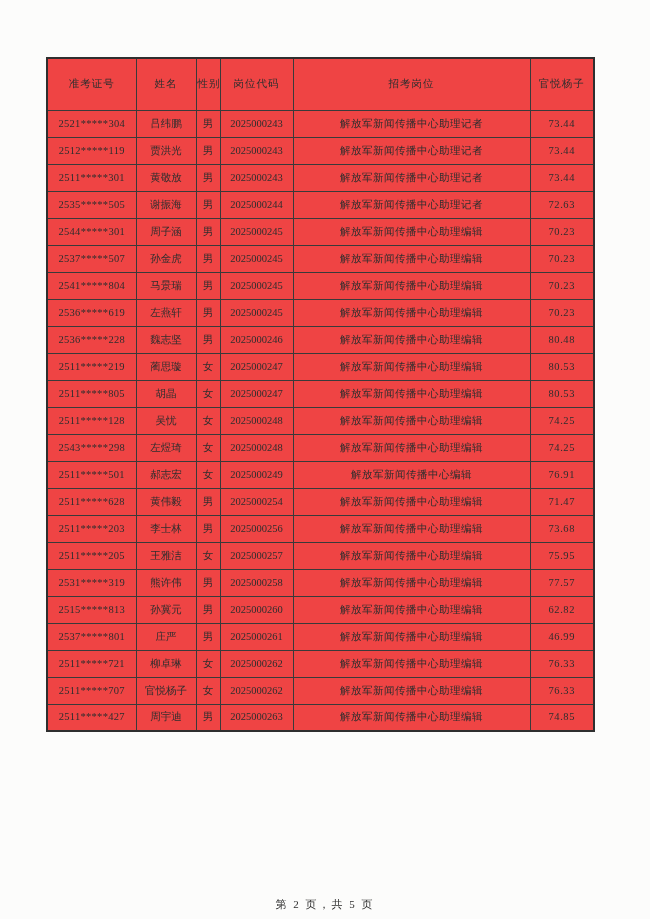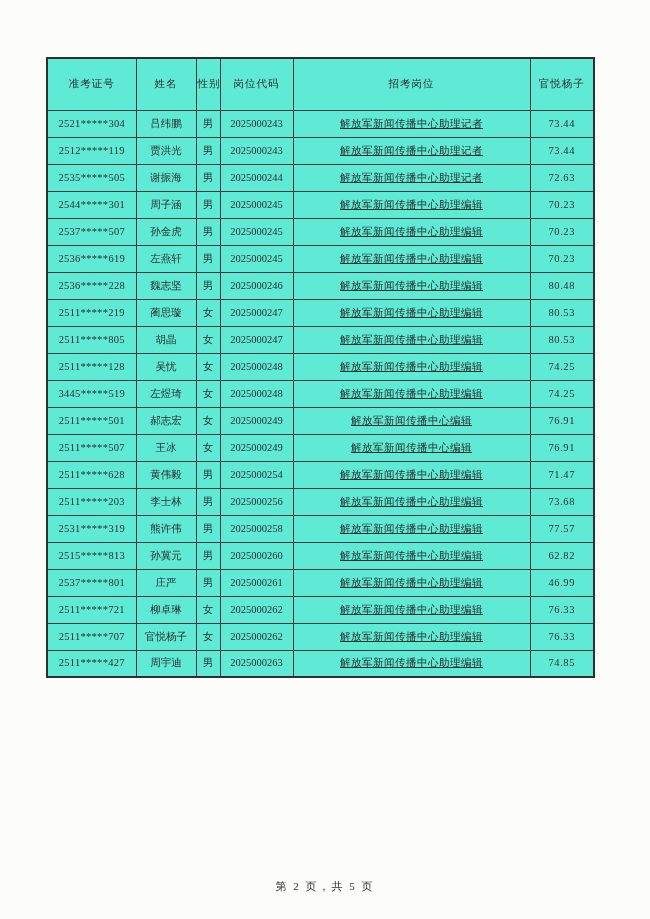--- a/index.html
+++ b/index.html
@@ -20,54 +20,54 @@
     height: 919px;
     position: relative;
   }
   table.score-table {
     position: absolute;
     left: 46px;
     top: 57px;
     width: 547px;
     border-collapse: collapse;
     table-layout: fixed;
-    background: #5eead4;
+    background: #ef4444;
   }
   table.score-table th,
   table.score-table td {
     border: 1px solid #3a3a3a;
     font-weight: normal;
     font-size: 10.5px;
     line-height: 1.1;
     text-align: center;
     vertical-align: middle;
     padding: 0 1px;
     white-space: nowrap;
     overflow: hidden;
     color: #2e2e2e;
   }
   table.score-table {
     border: 2px solid #2f2f2f;
   }
   table.score-table thead tr { height: 52px; }
   table.score-table tbody tr { height: 27px; }
   table.score-table th { font-size: 10.5px; letter-spacing: 1px; }
-  td.cell-post { text-align: left; padding-left: 4px; letter-spacing: 0.5px; text-decoration: underline; }
+  td.cell-post { text-align: left; padding-left: 4px; letter-spacing: 0.5px; }
   td.cell-ticket { letter-spacing: 0.3px; }
   td.cell-score { letter-spacing: 0.6px; }
   col.c-ticket { width: 89px; }
   col.c-name   { width: 60px; }
   col.c-gender { width: 24px; }
   col.c-code   { width: 73px; }
   col.c-post   { width: 237px; }
   col.c-score  { width: 64px; }
   .footer {
     position: absolute;
     left: 0;
-    top: 879px;
+    top: 897px;
     width: 650px;
     text-align: center;
     font-size: 11px;
     letter-spacing: 2px;
     color: #2e2e2e;
   }
 </style>
 </head>
 <body>
 
@@ -103,20 +103,28 @@
         </tr>
         <tr>
           <td class="cell-ticket">2512*****119</td>
           <td class="cell-name">贾洪光</td>
           <td class="cell-gender">男</td>
           <td class="cell-code">2025000243</td>
           <td class="cell-post">解放军新闻传播中心助理记者</td>
           <td class="cell-score">73.44</td>
         </tr>
         <tr>
+          <td class="cell-ticket">2511*****301</td>
+          <td class="cell-name">黄敬放</td>
+          <td class="cell-gender">男</td>
+          <td class="cell-code">2025000243</td>
+          <td class="cell-post">解放军新闻传播中心助理记者</td>
+          <td class="cell-score">73.44</td>
+        </tr>
+        <tr>
           <td class="cell-ticket">2535*****505</td>
           <td class="cell-name">谢振海</td>
           <td class="cell-gender">男</td>
           <td class="cell-code">2025000244</td>
           <td class="cell-post">解放军新闻传播中心助理记者</td>
           <td class="cell-score">72.63</td>
         </tr>
         <tr>
           <td class="cell-ticket">2544*****301</td>
           <td class="cell-name">周子涵</td>
@@ -127,20 +135,28 @@
         </tr>
         <tr>
           <td class="cell-ticket">2537*****507</td>
           <td class="cell-name">孙金虎</td>
           <td class="cell-gender">男</td>
           <td class="cell-code">2025000245</td>
           <td class="cell-post">解放军新闻传播中心助理编辑</td>
           <td class="cell-score">70.23</td>
         </tr>
         <tr>
+          <td class="cell-ticket">2541*****804</td>
+          <td class="cell-name">马景瑞</td>
+          <td class="cell-gender">男</td>
+          <td class="cell-code">2025000245</td>
+          <td class="cell-post">解放军新闻传播中心助理编辑</td>
+          <td class="cell-score">70.23</td>
+        </tr>
+        <tr>
           <td class="cell-ticket">2536*****619</td>
           <td class="cell-name">左燕轩</td>
           <td class="cell-gender">男</td>
           <td class="cell-code">2025000245</td>
           <td class="cell-post">解放军新闻传播中心助理编辑</td>
           <td class="cell-score">70.23</td>
         </tr>
         <tr>
           <td class="cell-ticket">2536*****228</td>
           <td class="cell-name">魏志坚</td>
@@ -167,60 +183,60 @@
         </tr>
         <tr>
           <td class="cell-ticket">2511*****128</td>
           <td class="cell-name">吴忧</td>
           <td class="cell-gender">女</td>
           <td class="cell-code">2025000248</td>
           <td class="cell-post">解放军新闻传播中心助理编辑</td>
           <td class="cell-score">74.25</td>
         </tr>
         <tr>
-          <td class="cell-ticket">3445*****519</td>
+          <td class="cell-ticket">2543*****298</td>
           <td class="cell-name">左煜琦</td>
           <td class="cell-gender">女</td>
           <td class="cell-code">2025000248</td>
           <td class="cell-post">解放军新闻传播中心助理编辑</td>
           <td class="cell-score">74.25</td>
         </tr>
         <tr>
           <td class="cell-ticket">2511*****501</td>
           <td class="cell-name">郝志宏</td>
           <td class="cell-gender">女</td>
           <td class="cell-code">2025000249</td>
           <td class="cell-post">解放军新闻传播中心编辑</td>
           <td class="cell-score">76.91</td>
         </tr>
         <tr>
-          <td class="cell-ticket">2511*****507</td>
-          <td class="cell-name">王冰</td>
-          <td class="cell-gender">女</td>
-          <td class="cell-code">2025000249</td>
-          <td class="cell-post">解放军新闻传播中心编辑</td>
-          <td class="cell-score">76.91</td>
-        </tr>
-        <tr>
           <td class="cell-ticket">2511*****628</td>
           <td class="cell-name">黄伟毅</td>
           <td class="cell-gender">男</td>
           <td class="cell-code">2025000254</td>
           <td class="cell-post">解放军新闻传播中心助理编辑</td>
           <td class="cell-score">71.47</td>
         </tr>
         <tr>
           <td class="cell-ticket">2511*****203</td>
           <td class="cell-name">李士林</td>
           <td class="cell-gender">男</td>
           <td class="cell-code">2025000256</td>
           <td class="cell-post">解放军新闻传播中心助理编辑</td>
           <td class="cell-score">73.68</td>
         </tr>
         <tr>
+          <td class="cell-ticket">2511*****205</td>
+          <td class="cell-name">王雅洁</td>
+          <td class="cell-gender">女</td>
+          <td class="cell-code">2025000257</td>
+          <td class="cell-post">解放军新闻传播中心助理编辑</td>
+          <td class="cell-score">75.95</td>
+        </tr>
+        <tr>
           <td class="cell-ticket">2531*****319</td>
           <td class="cell-name">熊许伟</td>
           <td class="cell-gender">男</td>
           <td class="cell-code">2025000258</td>
           <td class="cell-post">解放军新闻传播中心助理编辑</td>
           <td class="cell-score">77.57</td>
         </tr>
         <tr>
           <td class="cell-ticket">2515*****813</td>
           <td class="cell-name">孙冀元</td>

